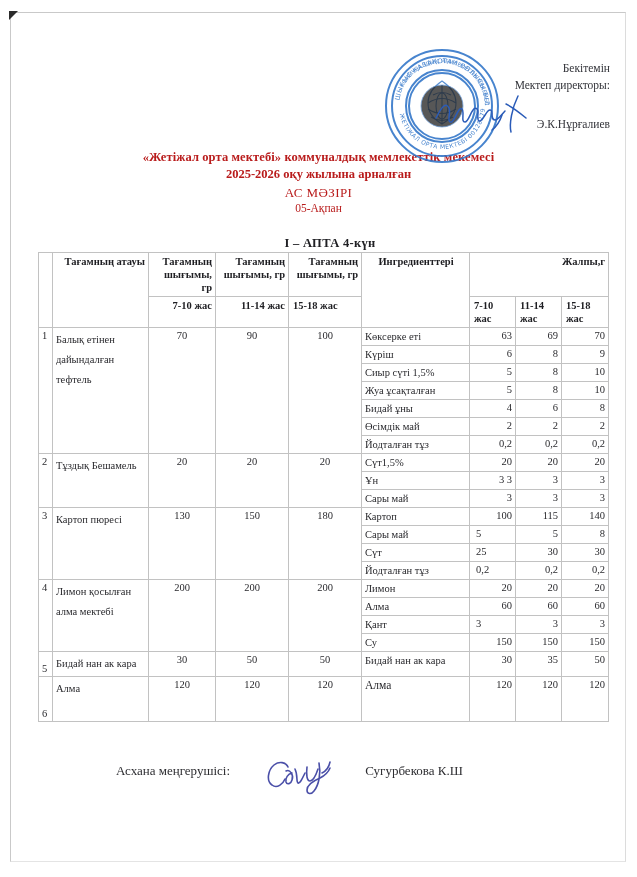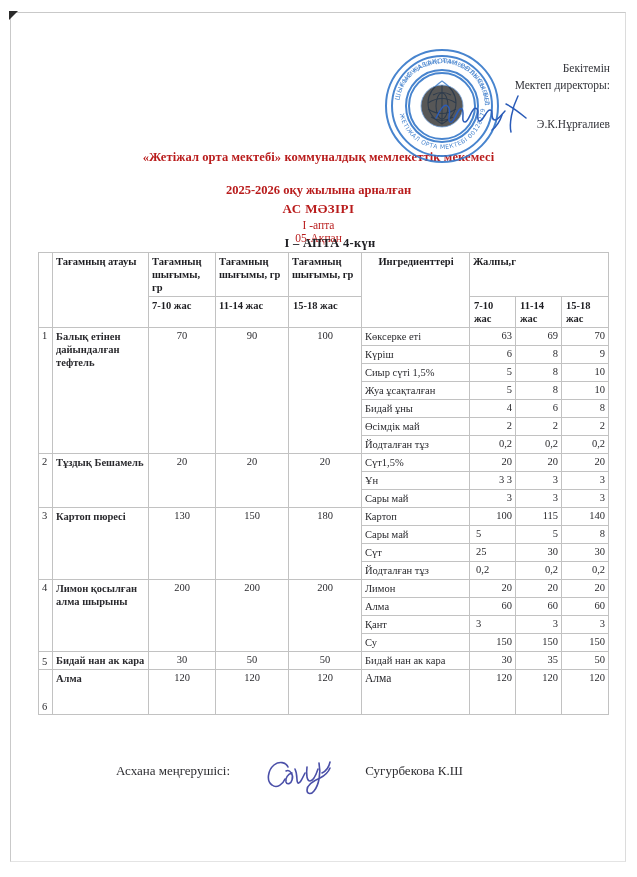--- a/index.html
+++ b/index.html
@@ -89,26 +89,26 @@
     z-index: 2;
   }
   .t-org {
     font-size: 12.5px;
     font-weight: bold;
     letter-spacing: .1px;
   }
   .t-year {
     font-size: 12.5px;
     font-weight: bold;
-    margin-top: 18px;
+    margin-top: 2px;
     text-align: center;
   }
   .t-menu {
     font-size: 13px;
-    font-weight: bold;
+    font-weight: normal;
     margin-top: 3px;
     letter-spacing: .4px;
   }
   .t-week {
     font-size: 11.5px;
     margin-top: 2px;
   }
   .t-date {
     font-size: 11.5px;
     margin-top: 1px;
@@ -147,40 +147,40 @@
   table.menu td {
     border: 1px solid #c2c2c2;
     vertical-align: top;
     padding: 2px 3px;
     font-size: 10.5px;
     color: #2a2a2e;
     background: transparent;
   }
   table.menu th {
     font-weight: bold;
-    text-align: left;
+    text-align: right;
     color: #1e1e22;
     font-size: 10.5px;
     line-height: 13px;
   }
   th.sub-age {
     font-size: 10px;
     font-weight: bold;
     line-height: 12px;
   }
   td.num-idx {
     text-align: left;
     font-size: 10px;
     color: #3a3a3e;
     padding-left: 3px;
   }
   td.dish {
-    font-weight: bold;
+    font-weight: normal;
     font-size: 10px;
-    line-height: 13px;
+    line-height: 20px;
     color: #1f1f23;
     padding-left: 5px;
     margin-top: 12px;
   }
   td.qty {
     text-align: center;
     font-size: 11px;
     color: #57575c;
   }
   td.ing {
@@ -277,21 +277,20 @@
       <path d="M74 14 c8 4 14 9 20 14"></path>
       <path d="M86 6 c-6 12 -9 28 -7 36"></path>
       <path d="M60 40 c4 -3 8 -9 10 -15"></path>
     </g>
   </svg>
 
   <div class="titles">
     <div class="t-org">«Жетіжал орта мектебі» коммуналдық мемлекеттік мекемесі</div>
     <div class="t-year">2025-2026 оқу жылына арналған</div>
     <div class="t-menu">АС МӘЗІРІ</div>
-    <div class="t-week">I -апта</div>
     <div class="t-date">05-Ақпан</div>
   </div>
 
   <div class="day-caption">I – АПТА 4-күн</div>
 
   <div class="tbl-wrap">
     <table class="menu">
       <colgroup>
         <col style="width:14px">
           <col style="width:96px">
@@ -421,21 +420,21 @@
         </tr>
         <tr>
           <td class="ing">Йодталған тұз</td>
           <td class="tot left-pad">0,2</td>
           <td class="tot">0,2</td>
           <td class="tot">0,2</td>
         </tr>
 
         <tr>
           <td class="num-idx" rowspan="4">4</td>
-          <td class="dish" rowspan="4">Лимон қосылған алма шырыны</td>
+          <td class="dish" rowspan="4">Лимон қосылған алма мектебі</td>
           <td class="qty" rowspan="4">200</td>
           <td class="qty" rowspan="4">200</td>
           <td class="qty" rowspan="4">200</td>
           <td class="ing">Лимон</td>
           <td class="tot">20</td>
           <td class="tot">20</td>
           <td class="tot">20</td>
         </tr>
         <tr>
           <td class="ing">Алма</td>

